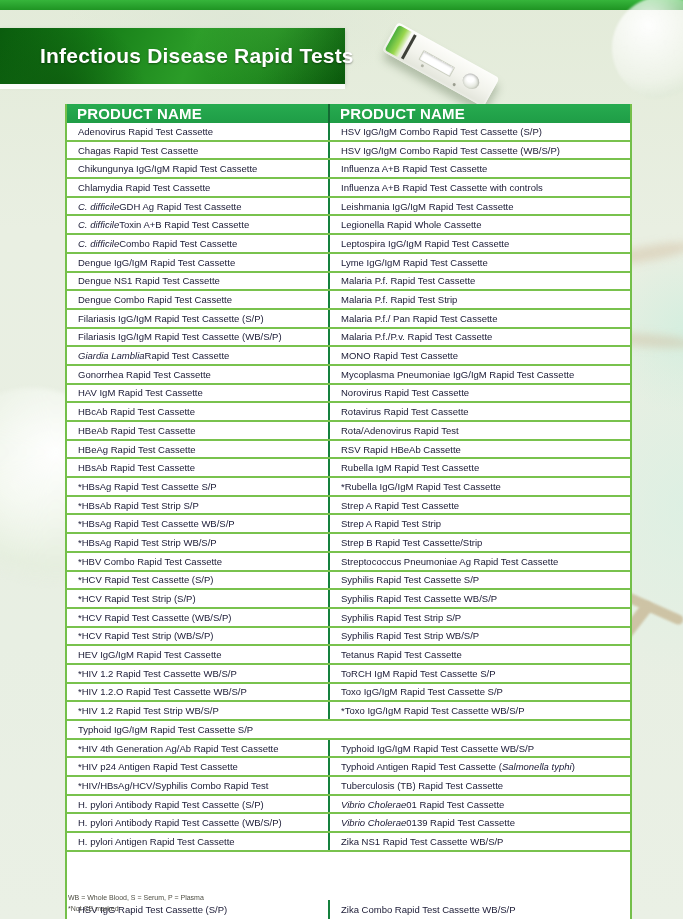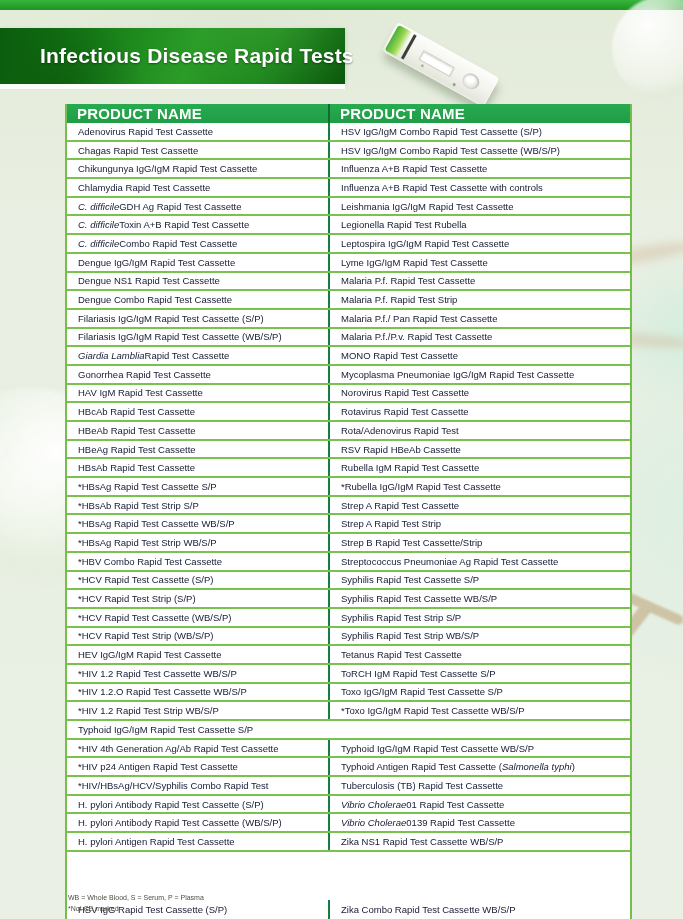--- a/index.html
+++ b/index.html
@@ -151,21 +151,21 @@
           <div class="td r">
             <span>Leishmania IgG/IgM Rapid Test Cassette</span>
           </div>
         </div>
         <div class="trow">
           <div class="td l">
             <span class="it">C. difficile</span>
             <span> Toxin A+B Rapid Test Cassette</span>
           </div>
           <div class="td r">
-            <span>Legionella Rapid Test Rubella</span>
+            <span>Legionella Rapid Whole Cassette</span>
           </div>
         </div>
         <div class="trow">
           <div class="td l">
             <span class="it">C. difficile</span>
             <span> Combo Rapid Test Cassette</span>
           </div>
           <div class="td r">
             <span>Leptospira IgG/IgM Rapid Test Cassette</span>
           </div>

